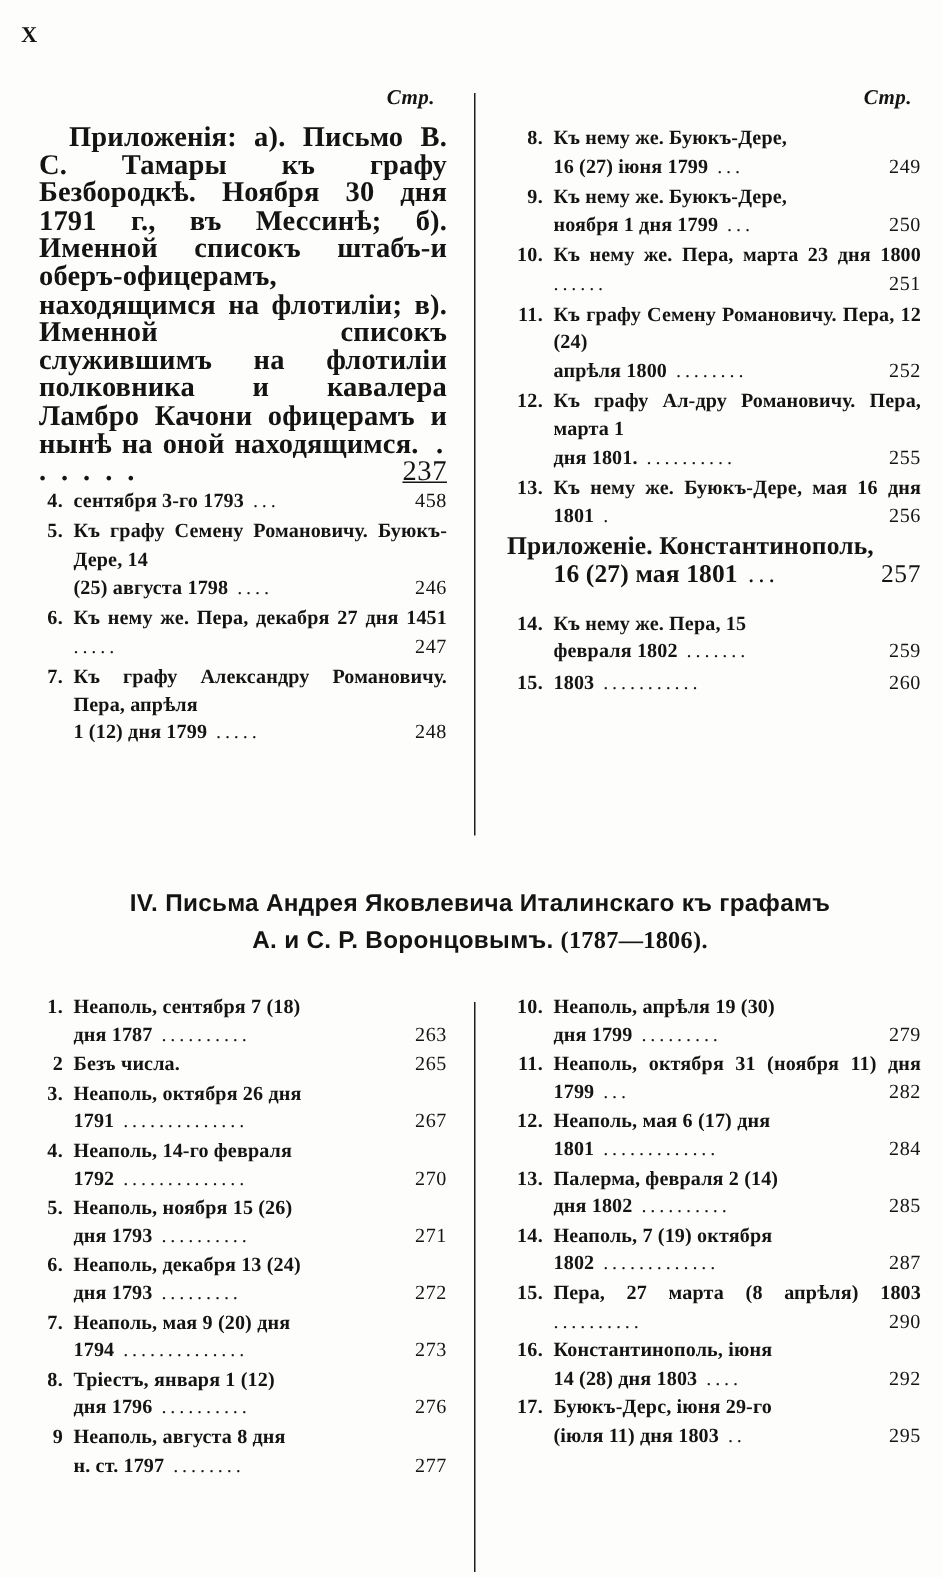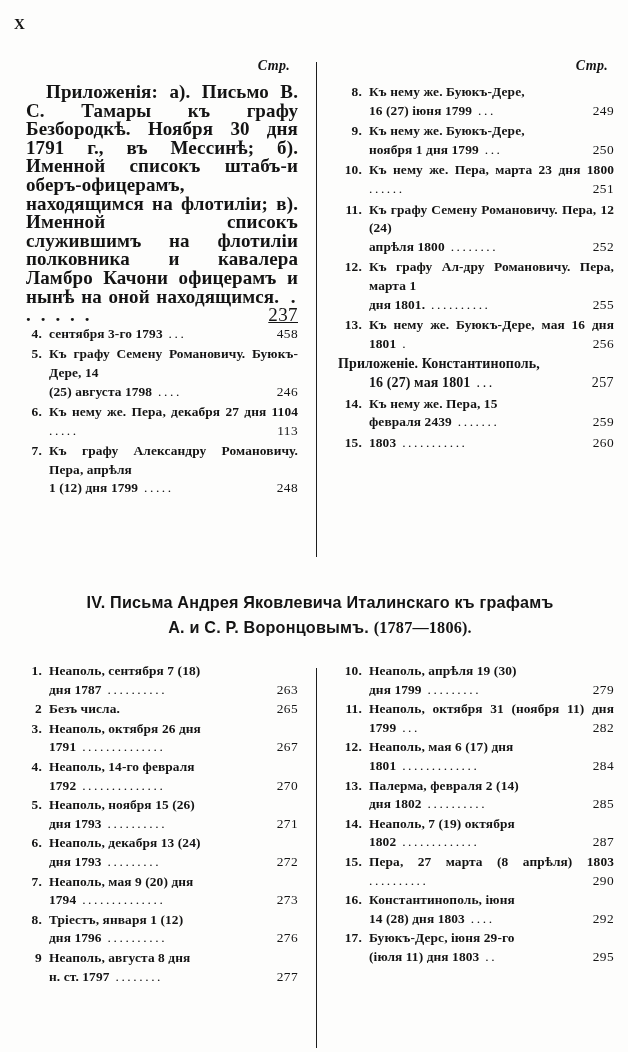--- a/index.html
+++ b/index.html
@@ -132,24 +132,24 @@
     font-weight: 400;
     float: right;
     letter-spacing: 0.4px;
   }
 
   
   .entry-noindent {
     display: block;
     font-family: "Liberation Serif", serif;
     font-weight: 700;
-    font-size: 14px;
+    font-size: 17px;
     line-height: 18.6px;
     letter-spacing: 0.1px;
-    margin-bottom: 2px;
+    margin-bottom: 14px;
   }
   .entry-noindent .tail {
     display: block;
     padding-left: 31px;
   }
   .entry-noindent .leaders {
     font-weight: 400;
     letter-spacing: 2.6px;
   }
   .entry-noindent .pg {
@@ -205,21 +205,21 @@
           <li class="entry">
             <span class="num num-w1">4.</span>
             <span class="body"><span class="tail"><span>сентября 3-го 1793</span><span class="leaders"> ...</span><span class="pg">458</span></span></span>
           </li>
           <li class="entry">
             <span class="num num-w1">5.</span>
             <span class="body"><span>Къ графу Семену Романовичу. Буюкъ-Дере, 14</span><span class="tail"><span>(25) августа 1798</span><span class="leaders"> ....</span><span class="pg">246</span></span></span>
           </li>
           <li class="entry">
             <span class="num num-w1">6.</span>
-            <span class="body"><span>Къ нему же. Пера, декабря 27 дня 1104</span><span><span class="leaders"> .....</span><span class="pg">113</span></span></span>
+            <span class="body"><span>Къ нему же. Пера, декабря 27 дня 1451</span><span><span class="leaders"> .....</span><span class="pg">247</span></span></span>
           </li>
           <li class="entry">
             <span class="num num-w1">7.</span>
             <span class="body"><span>Къ графу Александру Романовичу. Пера, апрѣля</span><span class="tail"><span>1 (12) дня 1799</span><span class="leaders"> .....</span><span class="pg">248</span></span></span>
           </li>
         </ul>
     </div>
 
     <div class="col col-right">
       <div class="str str-right">Стр.</div>
@@ -244,21 +244,21 @@
             <span class="num num-w2">12.</span>
             <span class="body"><span>Къ графу Ал-дру Романовичу. Пера, марта 1</span><span class="tail"><span>дня 1801.</span><span class="leaders"> ..........</span><span class="pg">255</span></span></span>
           </li>
           <li class="entry">
             <span class="num num-w2">13.</span>
             <span class="body"><span>Къ нему же. Буюкъ-Дере, мая 16 дня 1801</span><span><span class="leaders"> .</span><span class="pg">256</span></span></span>
           </li>
           <li class="entry-noindent"><span>Приложеніе. Константинополь,</span><span class="tail"><span>16 (27) мая 1801</span><span class="leaders"> ...</span><span class="pg">257</span></span></li>
           <li class="entry">
             <span class="num num-w2">14.</span>
-            <span class="body"><span>Къ нему же. Пера, 15</span><span class="tail"><span>февраля 2439</span><span class="leaders"> .......</span><span class="pg">259</span></span></span>
+            <span class="body"><span>Къ нему же. Пера, 15</span><span class="tail"><span>февраля 1802</span><span class="leaders"> .......</span><span class="pg">259</span></span></span>
           </li>
           <li class="entry">
             <span class="num num-w2">15.</span>
             <span class="body"><span class="tail"><span>1803</span><span class="leaders"> ...........</span><span class="pg">260</span></span></span>
           </li>
         </ul>
     </div>
 
   </div>
 

